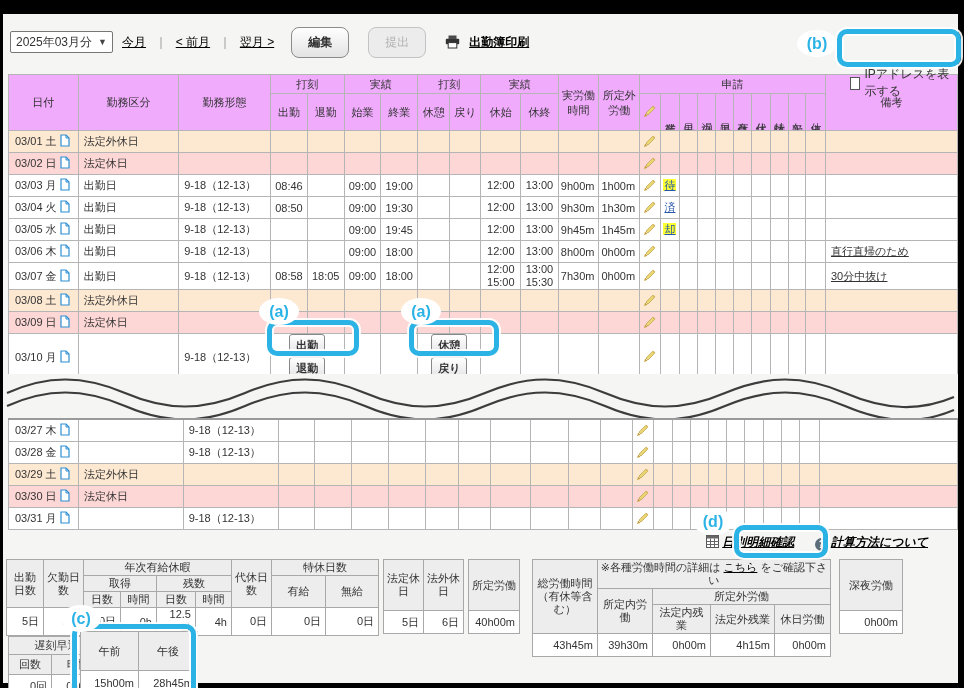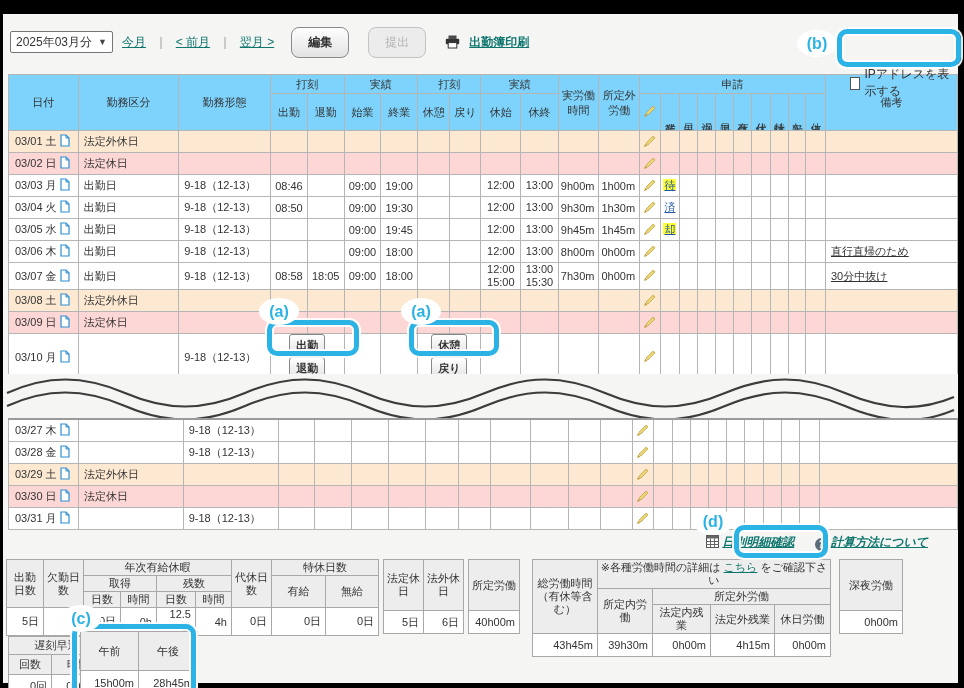--- a/index.html
+++ b/index.html
@@ -4,33 +4,33 @@
 <style>
   html,body{margin:0;padding:0;}
   body{width:964px;height:688px;background:#000;position:relative;overflow:hidden;
        font-family:"Liberation Sans","DejaVu Sans",sans-serif;}
   #page{position:absolute;left:3px;top:14px;width:955px;height:669px;background:#f5f5f4;}
 
   
   #toolbar{position:absolute;left:7px;top:16px;height:24px;display:flex;align-items:center;gap:9px;font-size:12px;color:#333;}
   .select{border:1px solid #767676;background:#fff;border-radius:2px;height:20px;display:flex;align-items:center;gap:6px;padding:0 5px;cursor:pointer;}
   .select .car{font-size:9px;color:#444;}
-  a.lnk{color:#0f766e;text-decoration:underline;cursor:pointer;}
+  a.lnk{color:#000000;text-decoration:underline;cursor:pointer;}
   .sep{color:#888;}
   .tbtn{height:31px;min-width:48px;border:1px solid #8b8b8b;border-radius:8px;
         background:linear-gradient(#fefefe,#e3e3e3);font-size:12px;color:#333;font-weight:bold;padding:0 16px;cursor:pointer;}
   .tbtn.disabled{border-color:#c3c3c3;background:#ececec;color:#b0b0b0;font-weight:normal;cursor:default;}
   .blnk{font-weight:bold;}
 
   
   table{border-collapse:collapse;table-layout:fixed;background:#fff;}
   #att1{position:absolute;left:5px;top:60px;}
   #att2{position:absolute;left:5px;top:404px;}
   #att1 th,#att1 td,#att2 td{border:1px solid #b5b5b5;font-size:11px;color:#333;overflow:hidden;}
-  #att1 th{background:#7dd3fc;font-weight:normal;text-align:center;padding:1px 0;}
+  #att1 th{background:#f0abfc;font-weight:normal;text-align:center;padding:1px 0;}
   #att1 thead tr:first-child th{height:16px;}
   #att1 thead tr:last-child th{height:34px;}
   .vtx{writing-mode:vertical-rl;text-orientation:upright;letter-spacing:1px;display:inline-block;line-height:13px;}
   td{height:21px;text-align:center;padding:0 2px;}
   td.c-date{text-align:left;padding-left:6px;white-space:nowrap;}
   td.c-div,td.c-pat{text-align:left;padding-left:5px;}
   td.dur{text-align:right;padding-right:4px;margin-top:48px;}
   td.rem{text-align:left;padding-left:5px;text-decoration:underline;}
   td.ml{line-height:13px;}
   tr.sat td{background:#fde9d2;}

